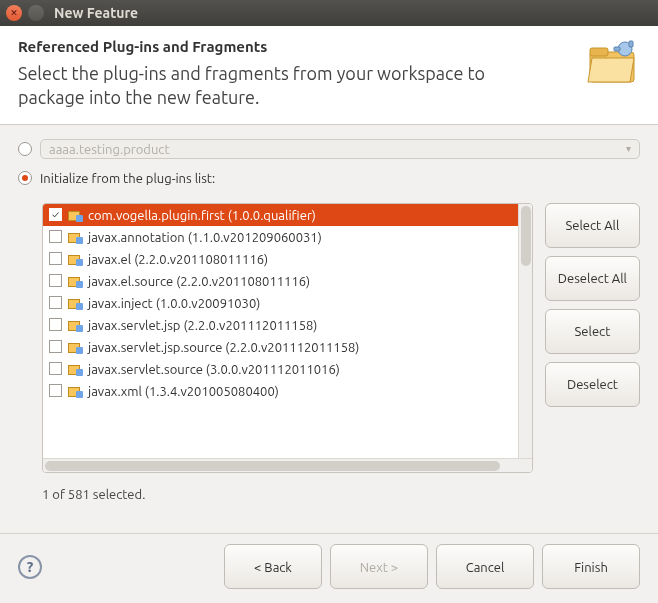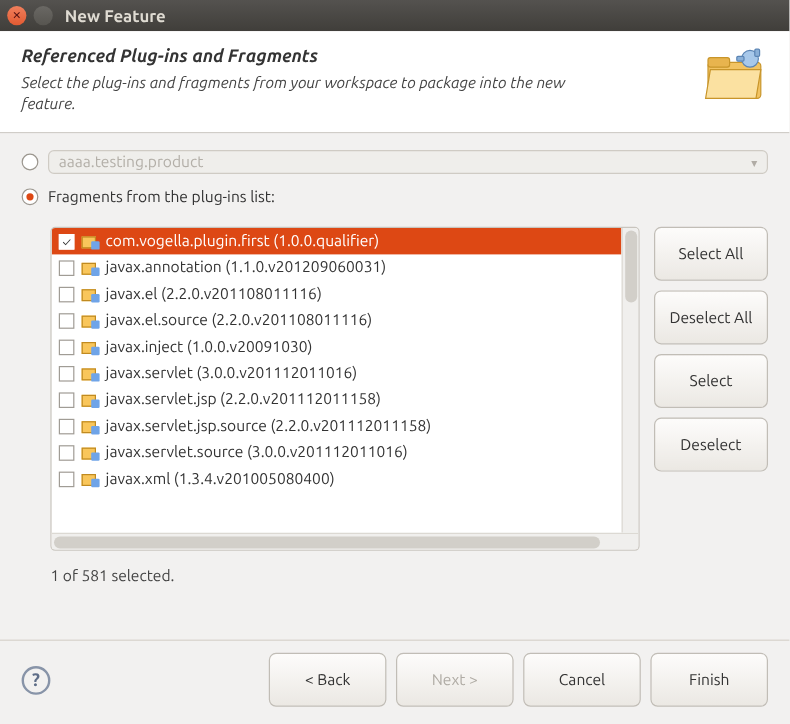--- a/index.html
+++ b/index.html
@@ -2,24 +2,24 @@
 <html><head>
 <meta charset="utf-8">
 <style>
 * { box-sizing: border-box; margin: 0; padding: 0; font-family: "Ubuntu", "Segoe UI", sans-serif; }
 body { background: #f2f1f0; width: 658px; height: 603px; overflow: hidden; display: flex; flex-direction: column; }
 .titlebar { background: linear-gradient(#54524f, #403e3a); height: 26px; display: flex; align-items: center; padding: 0 6px; gap: 6px; }
 .tb-btn { width: 16px; height: 16px; border-radius: 8px; display: flex; align-items: center; justify-content: center; font-size: 9px; }
 .tb-close { background: linear-gradient(#f07f5c,#e35b32); color: #511; }
 .tb-min { background: linear-gradient(#6a6864,#575550); color: #ccc; }
 .title-txt { color: #dfdbd2; font-size: 14px; font-weight: bold; margin-left: 4px; }
-.header { background: #fff; padding: 12px 18px 14px 18px; border-bottom: 1px solid #d0cdc8; display: flex; font-style: italic; }
+.header { background: #fff; padding: 12px 18px 14px 18px; border-bottom: 1px solid #d0cdc8; display: flex; }
 .header-left { flex: 1; }
 .h-title { font-size: 15px; font-weight: bold; color: #333; margin-bottom: 6px; }
-.h-sub { font-size: 13px; color: #444; max-width: 480px; line-height: 1.35; }
+.h-sub { font-size: 18px; color: #444; max-width: 480px; line-height: 1.35; }
 .body { flex: 1; padding: 14px 18px 10px 18px; display: flex; flex-direction: column; }
 .radio-row { display: flex; align-items: center; gap: 8px; margin-bottom: 12px; }
 .radio { width: 14px; height: 14px; border: 1px solid #9b968e; border-radius: 50%; display: inline-flex; align-items: center; justify-content: center; background: #fff; }
 .radio.sel::after { content: ""; width: 6px; height: 6px; border-radius: 50%; background: #dd4814; }
 .radio-label { font-size: 13px; color: #333; }
 .combo { flex: 1; height: 20px; border: 1px solid #cfcbc4; border-radius: 5px; background: #efeeeb; padding: 3px 8px; color: #b3afa8; font-size: 13px; display: flex; align-items: center; justify-content: space-between; }
 .combo-arr { color: #b0aca5; font-size: 10px; }
 .list-area { display: flex; gap: 12px; margin-top: 6px; }
 .list-box { flex: 1; border: 1px solid #c9c5be; border-radius: 4px; background: #fff; height: 270px; display: flex; flex-direction: column; overflow: hidden; margin-left: 24px; }
 .list-items { flex: 1; overflow: hidden; }
@@ -76,21 +76,21 @@
   <div class="radio-row">
     <span class="radio"></span>
     <div class="combo">
       <span>aaaa.testing.product</span>
       <span class="combo-arr">▾</span>
     </div>
   </div>
 
   <div class="radio-row">
     <span class="radio sel"></span>
-    <span class="radio-label">Fragments from the plug-ins list:</span>
+    <span class="radio-label">Initialize from the plug-ins list:</span>
   </div>
 
   <div class="list-area">
     <div class="list-box">
       <div class="list-inner-row">
         <div class="list-items" id="list-items">
             <div class="li sel">
               <span class="chk">✓</span>
               <span class="pi"></span>
               <span>com.vogella.plugin.first (1.0.0.qualifier)</span>
@@ -107,25 +107,20 @@
             </div>
             <div class="li">
               <span class="chk"></span>
               <span class="pi"></span>
               <span>javax.el.source (2.2.0.v201108011116)</span>
             </div>
             <div class="li">
               <span class="chk"></span>
               <span class="pi"></span>
               <span>javax.inject (1.0.0.v20091030)</span>
-            </div>
-            <div class="li">
-              <span class="chk"></span>
-              <span class="pi"></span>
-              <span>javax.servlet (3.0.0.v201112011016)</span>
             </div>
             <div class="li">
               <span class="chk"></span>
               <span class="pi"></span>
               <span>javax.servlet.jsp (2.2.0.v201112011158)</span>
             </div>
             <div class="li">
               <span class="chk"></span>
               <span class="pi"></span>
               <span>javax.servlet.jsp.source (2.2.0.v201112011158)</span>

